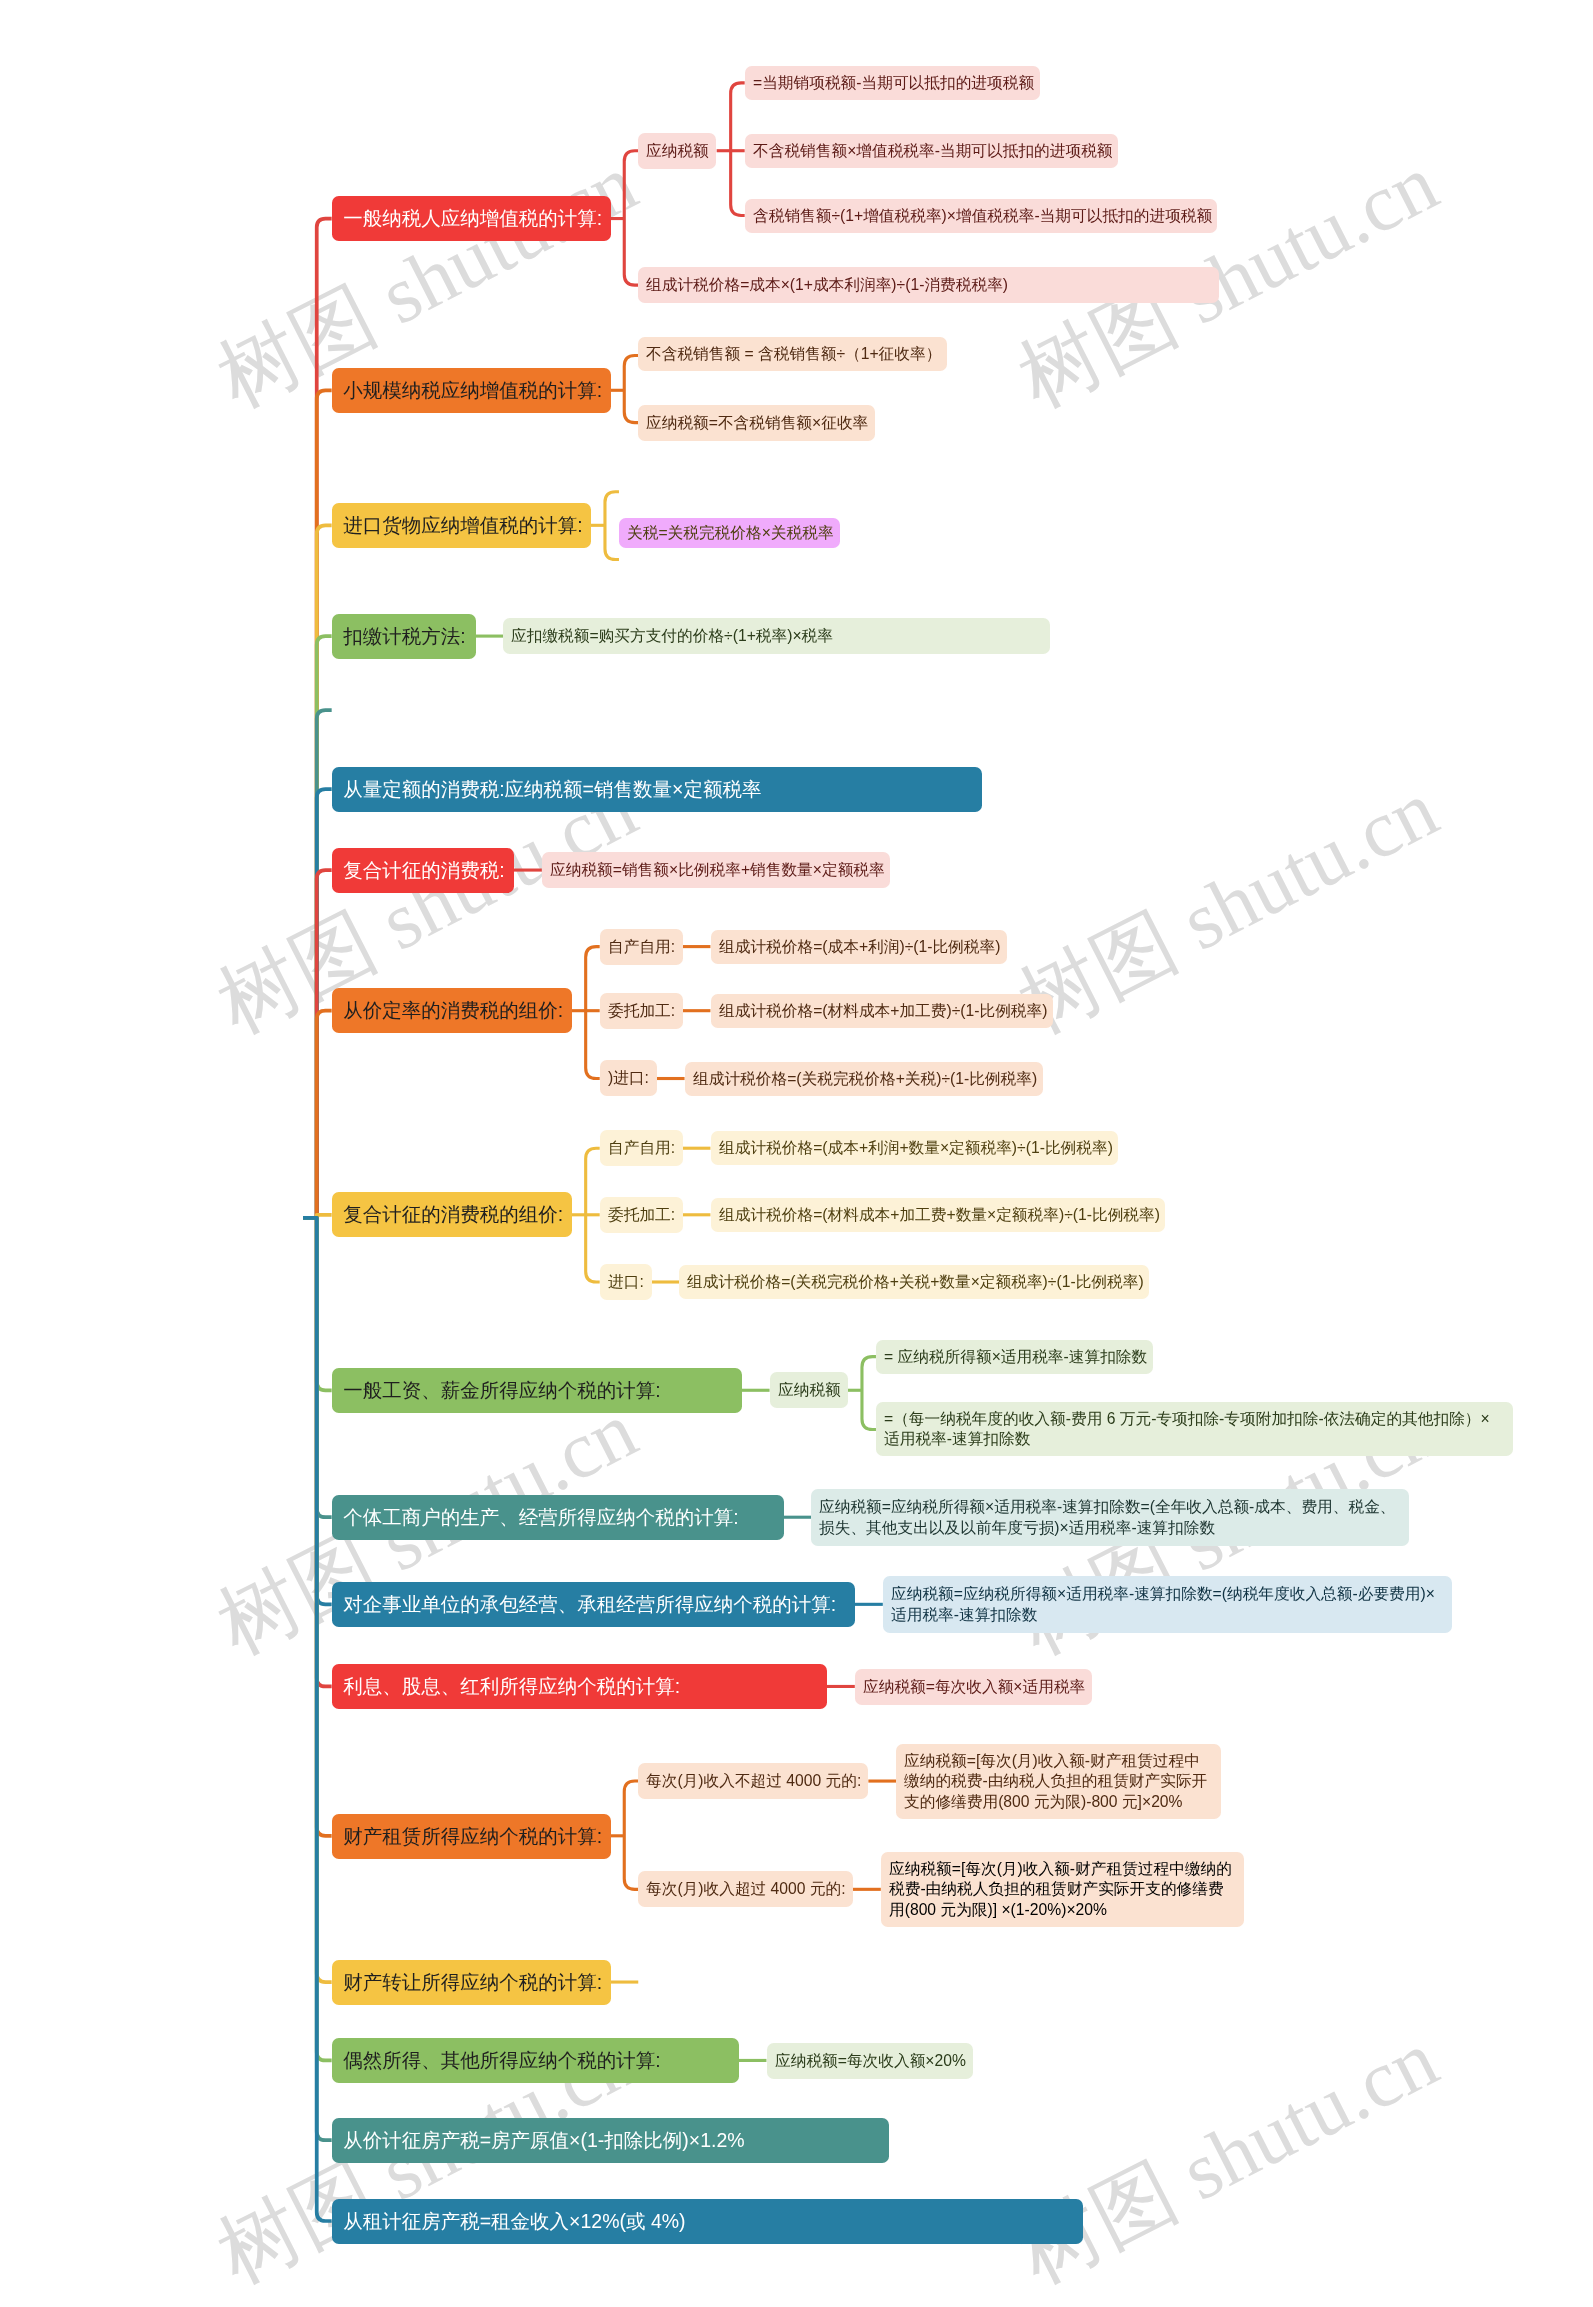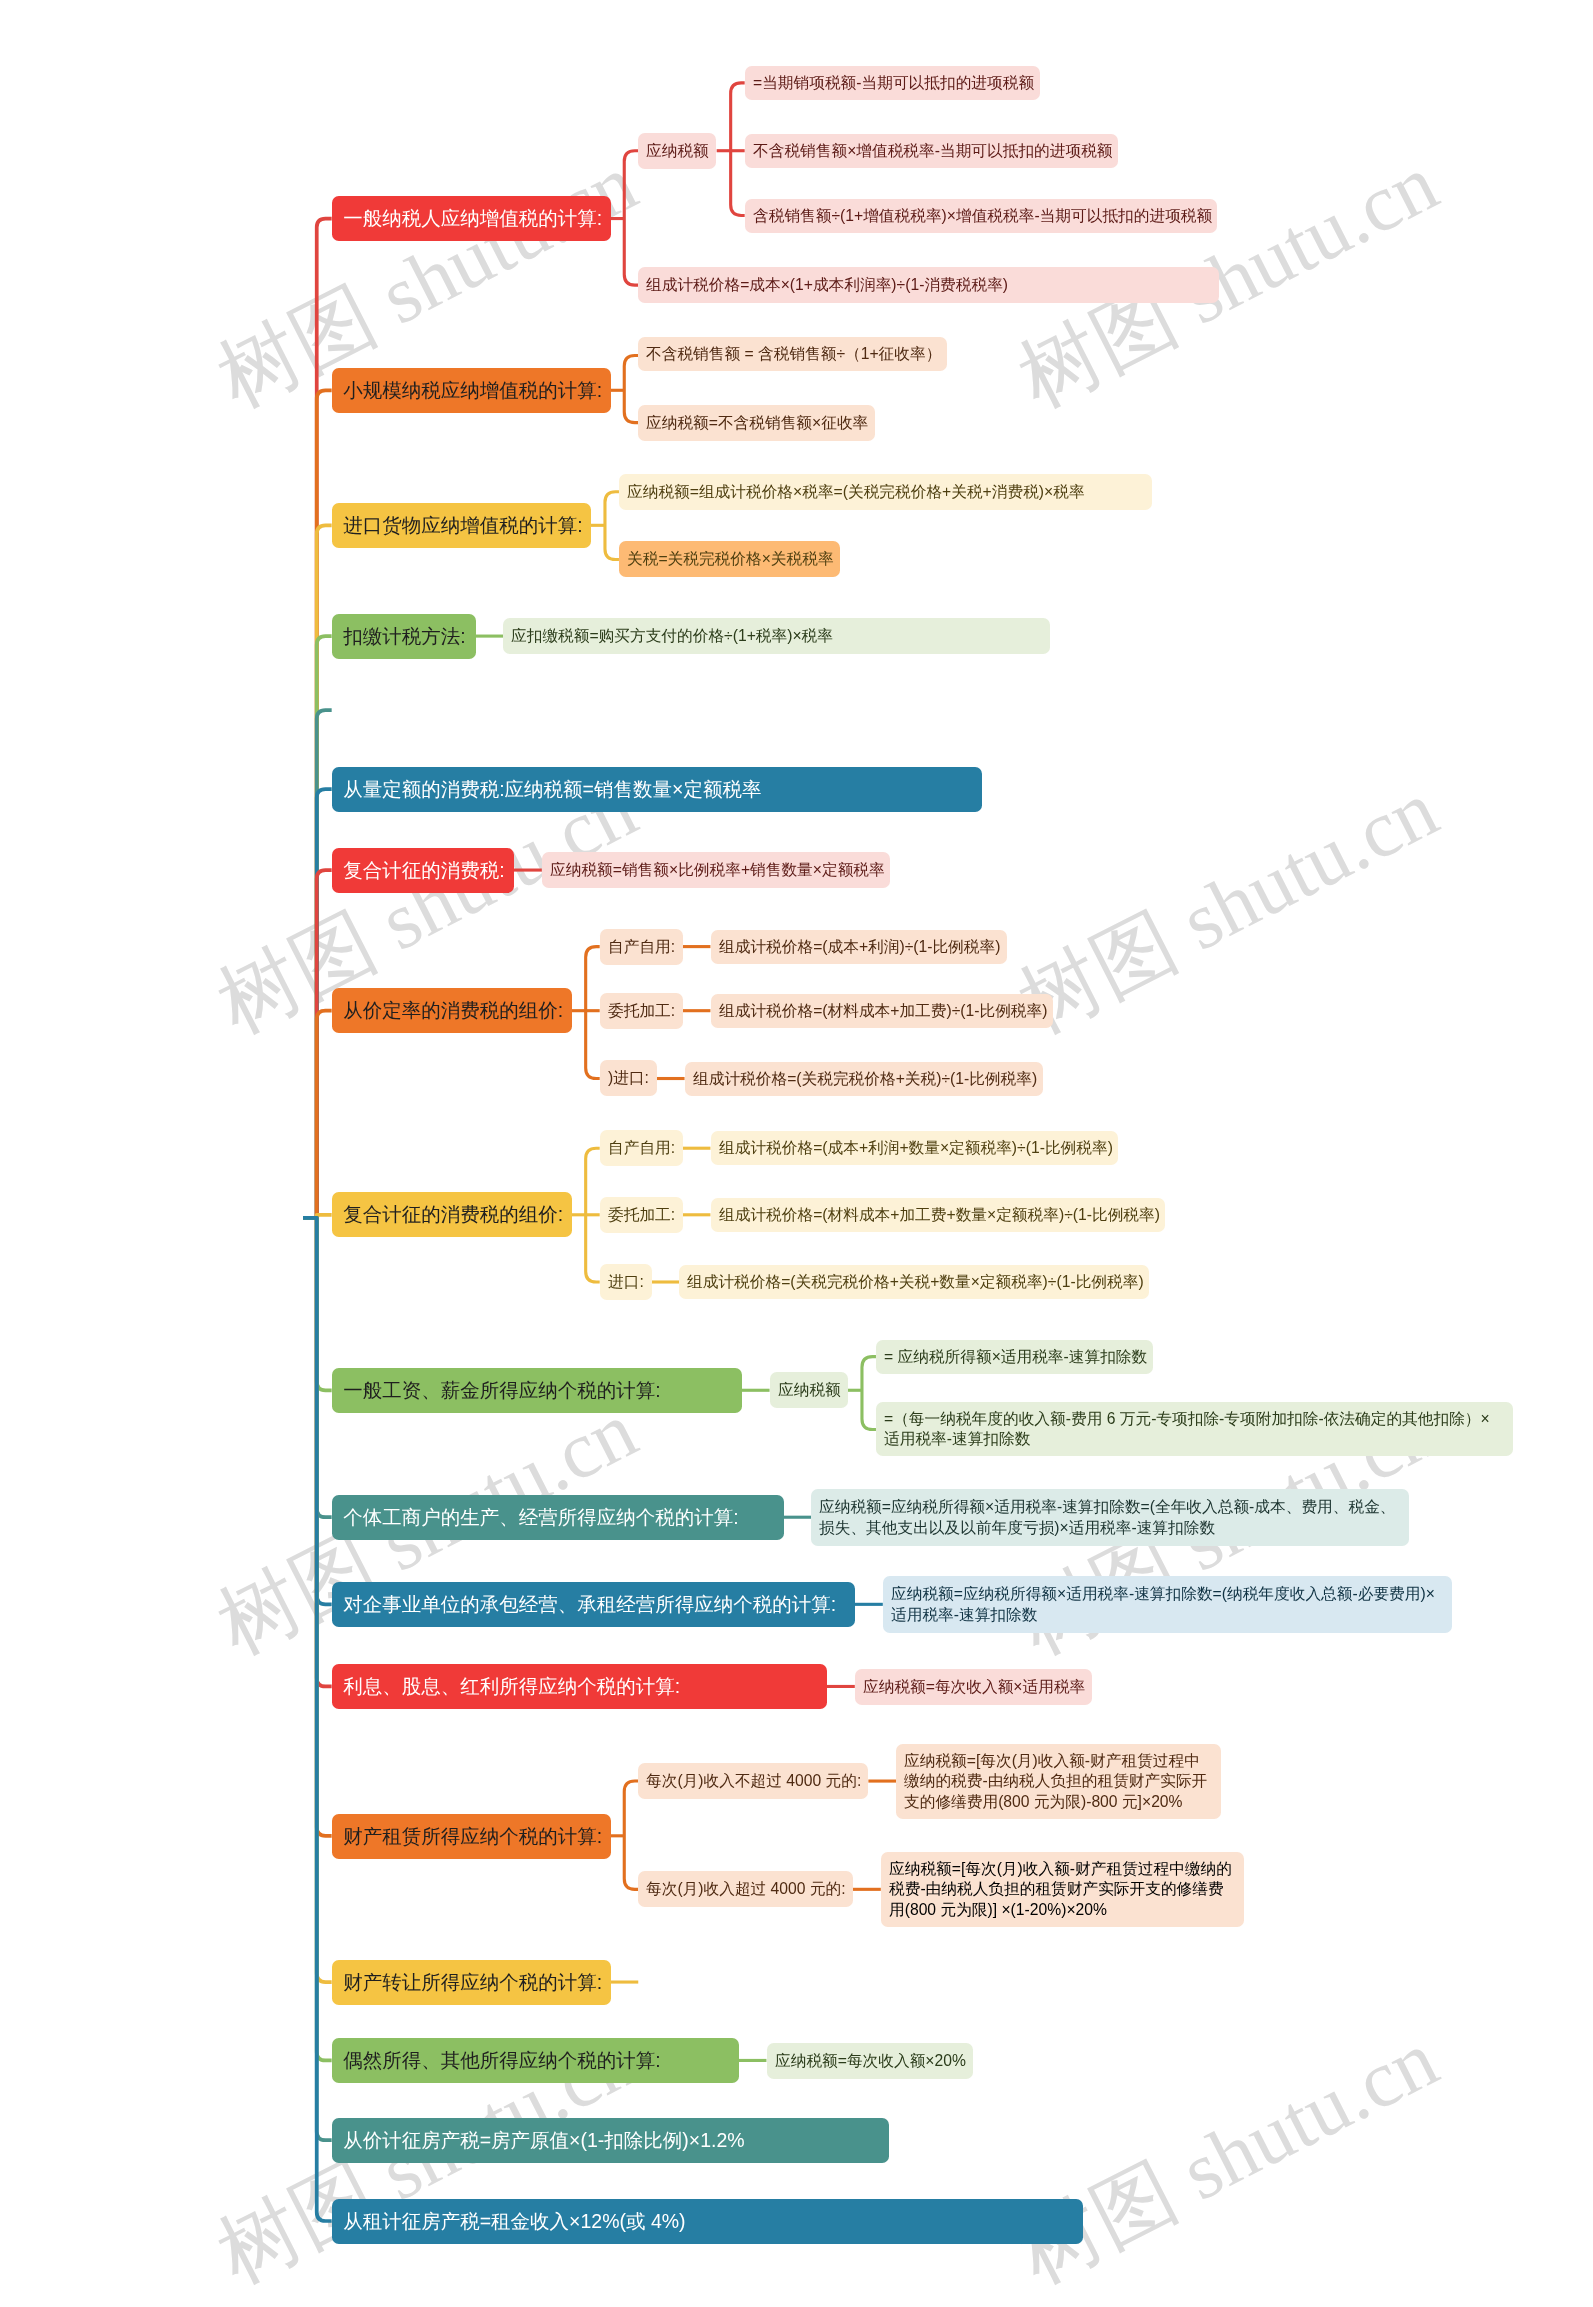--- a/index.html
+++ b/index.html
@@ -112,24 +112,21 @@
     </div>
 <div class="node n2" style="left:638px;top:337px;width:309px;height:34px;background:#fbe2d1;color:#4f2a12">
       <span style="display:block;white-space:nowrap">不含税销售额 = 含税销售额÷（1+征收率）</span>
     </div>
 <div class="node n2" style="left:638px;top:405px;width:237px;height:36px;background:#fbe2d1;color:#4f2a12">
       <span style="display:block;white-space:nowrap">应纳税额=不含税销售额×征收率</span>
     </div>
 <div class="node n1" style="left:332px;top:503px;width:259px;height:45px;background:#f5c443;color:#1f1f1f">
       <span style="display:block;white-space:nowrap">进口货物应纳增值税的计算:</span>
     </div>
-<div class="node n2" style="left:619px;top:474px;width:533px;height:36px;background:#fdf2d7;color:#4e3f10">
-      <span style="display:block;white-space:nowrap">应纳税额=组成计税价格×税率=(关税完税价格+关税+消费税)×税率</span>
-    </div>
-<div class="node n2" style="left:619px;top:541px;width:221px;height:36px;background:#fdba74;color:#4e3f10">
+<div class="node n2" style="left:619px;top:518px;width:221px;height:30px;background:#f0abfc;color:#4e3f10">
       <span style="display:block;white-space:nowrap">关税=关税完税价格×关税税率</span>
     </div>
 <div class="node n1" style="left:332px;top:614px;width:144px;height:45px;background:#8cbf62;color:#1f1f1f">
       <span style="display:block;white-space:nowrap">扣缴计税方法:</span>
     </div>
 <div class="node n2" style="left:503px;top:618px;width:547px;height:36px;background:#e6efdb;color:#2b3c1a">
       <span style="display:block;white-space:nowrap">应扣缴税额=购买方支付的价格÷(1+税率)×税率</span>
     </div>
 <div class="node n1" style="left:332px;top:767px;width:650px;height:45px;background:#267ea3;color:#ffffff">
       <span style="display:block;white-space:nowrap">从量定额的消费税:应纳税额=销售数量×定额税率</span>

